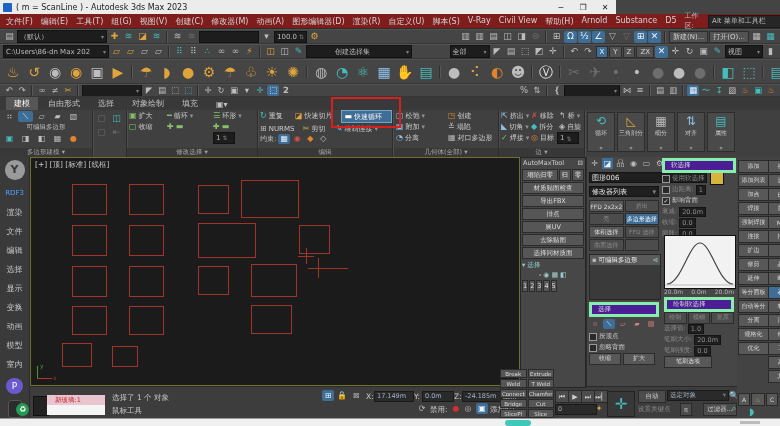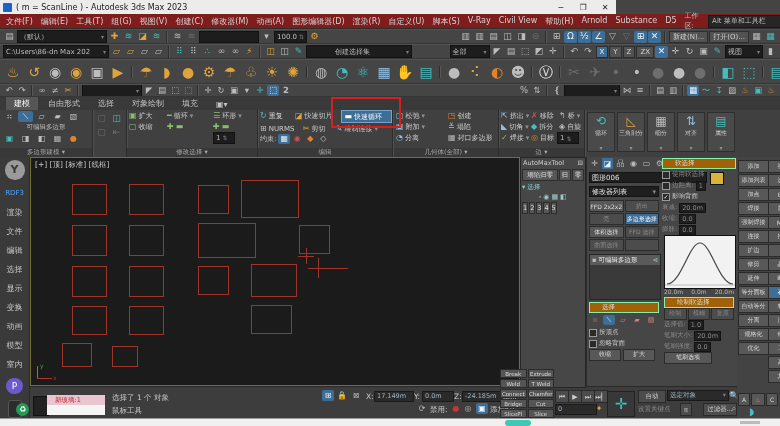--- a/index.html
+++ b/index.html
@@ -101,21 +101,21 @@
   .swatch{position:absolute;background:#d8b53a;border:1px solid #111;}
   .setsgrid{position:absolute;left:2px;top:43px;width:70px;display:grid;grid-template-columns:1fr 1fr;gap:1px;}
   .setbtn{height:10px;background:#585858;border:1px solid #2c2c2c;color:#ddd;font-size:6px;
           display:flex;align-items:center;justify-content:center;white-space:nowrap;overflow:hidden;}
   .setbtn.dim{color:#8a8a8a;background:#4c4c4c;}
   .setbtn.sel{background:#3e6d96;color:#fff;}
   .stackbox{position:absolute;left:2px;top:97px;width:70px;height:44px;background:#3a3a3a;border:1px solid #262626;}
   .stackrow{height:10px;background:#5a5a5a;color:#eee;font-size:6.5px;display:flex;align-items:center;
             padding:0 2px;justify-content:space-between;}
   .roll{position:absolute;font-size:6.5px;color:#c9c9c9;}
-  .rollhead{background:#a16207;border:1px solid #86efac;height:9px;line-height:9px;padding:0 12px;color:#ddd;}
+  .rollhead{background:#4c1d95;border:3px solid #86efac;height:9px;line-height:9px;padding:0 6px;color:#ddd;}
   .cb{display:inline-block;width:6px;height:6px;border:1px solid #999;background:#2a2a2a;margin-right:2px;
       font-size:6px;line-height:6px;color:#e8e8e8;text-align:center;vertical-align:-1px;}
   .srow{display:flex;align-items:center;height:11px;white-space:nowrap;}
   .sval{background:#1f1f1f;border:1px solid #141414;color:#cfcfcf;padding:0 2px;margin-left:2px;height:8px;
         line-height:8px;}
   .dimtx{color:#8a8a8a !important;}
   .curvebox{position:absolute;background:#f2f2f2;border:1px solid #111;}
   
   .righttb{left:737px;top:157px;width:43px;height:261px;background:#434343;z-index:6;}
   .rtcol{position:absolute;top:3px;display:flex;flex-direction:column;gap:1px;}
@@ -674,20 +674,28 @@
   <div class="abs scriptpanel">
     <div class="sptitle">
         <span>AutoMaxTool</span>
         <span>⊟</span>
       </div>
     <div class="sprow">
       <div class="spbtn" style="flex:2;">塌陷归零</div>
       <div class="spbtn" style="flex:0.6;">归</div>
       <div class="spbtn" style="flex:0.6;">零</div>
     </div>
+    <div id="spbtnsB">
+        <div class="spbtn">材质贴图检查</div>
+        <div class="spbtn">导出FBX</div>
+        <div class="spbtn">排点</div>
+        <div class="spbtn">展UV</div>
+        <div class="spbtn">去除贴图</div>
+        <div class="spbtn">选择同材质面</div>
+      </div>
     <div class="spselhead">▾ 选择</div>
     <div class="spicons" id="spicons">
         <span>⬞</span>
         <span>◉</span>
         <span>▦</span>
         <span>◧</span>
       </div>
     <div class="sprow" id="spnumbers">
         <div class="spbtn">1</div>
         <div class="spbtn">2</div>

